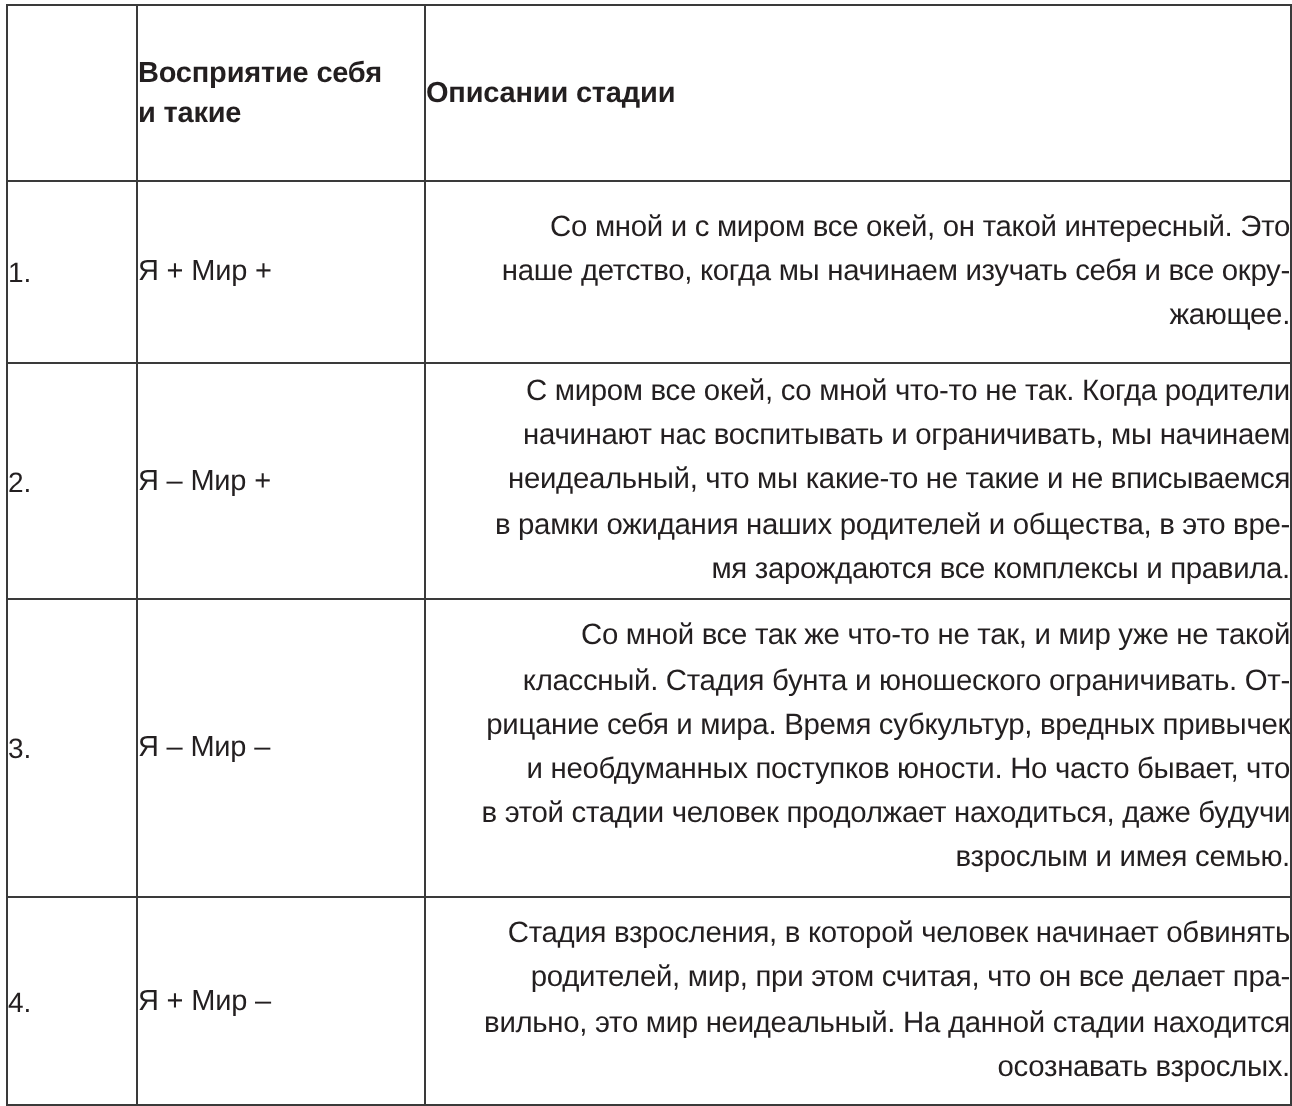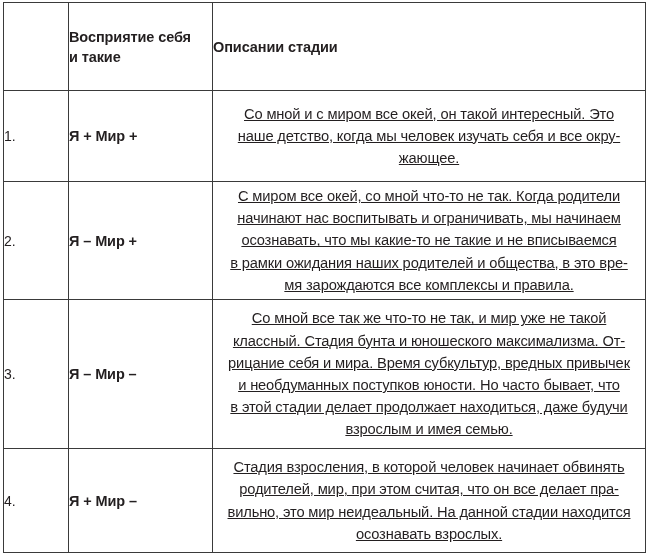--- a/index.html
+++ b/index.html
@@ -67,36 +67,35 @@
   .num-cell {
     font-size: 14px;
     font-weight: normal;
     padding-left: 10px;
     text-align: left;
     vertical-align: middle;
     letter-spacing: 0px;
   }
   .perc-cell {
     font-size: 14.5px;
-    font-weight: bold;
+    font-weight: normal;
     padding-left: 12px;
     text-align: left;
     vertical-align: middle;
     white-space: nowrap;
     letter-spacing: -0.1px;
   }
   .desc-cell {
     font-size: 14.7px;
     font-weight: normal;
     line-height: 22.2px;
     padding: 10px 8px 10px 10px;
-    text-align: center;
+    text-align: right;
     vertical-align: middle;
     letter-spacing: -0.15px;
-    text-decoration: underline;
   }
   .desc-cell .line {
     display: block;
     white-space: pre;
   }
 
   
   tr.row-1 td { height: 90px;  }
   tr.row-2 td { height: 117px; }
   tr.row-3 td { height: 148px; margin-left: 11px; }
@@ -122,46 +121,46 @@
         <td class="hdr-desc">
           <div class="hdr-text">Описании стадии</div>
         </td>
       </tr>
 
       <tr class="row-1">
         <td class="num-cell">1.</td>
         <td class="perc-cell">Я + Мир +</td>
         <td class="desc-cell">
           <span class="line">Со мной и с миром все окей, он такой интересный. Это</span>
-          <span class="line">наше детство, когда мы человек изучать себя и все окру-</span>
+          <span class="line">наше детство, когда мы начинаем изучать себя и все окру-</span>
           <span class="line">жающее.</span>
         </td>
       </tr>
 
       <tr class="row-2">
         <td class="num-cell">2.</td>
         <td class="perc-cell">Я – Мир +</td>
         <td class="desc-cell">
           <span class="line">С миром все окей, со мной что-то не так. Когда родители</span>
           <span class="line">начинают нас воспитывать и ограничивать, мы начинаем</span>
-          <span class="line">осознавать, что мы какие-то не такие и не вписываемся</span>
+          <span class="line">неидеальный, что мы какие-то не такие и не вписываемся</span>
           <span class="line">в рамки ожидания наших родителей и общества, в это вре-</span>
           <span class="line">мя зарождаются все комплексы и правила.</span>
         </td>
       </tr>
 
       <tr class="row-3">
         <td class="num-cell">3.</td>
         <td class="perc-cell">Я – Мир –</td>
         <td class="desc-cell">
           <span class="line">Со мной все так же что-то не так, и мир уже не такой</span>
-          <span class="line">классный. Стадия бунта и юношеского максимализма. От-</span>
+          <span class="line">классный. Стадия бунта и юношеского ограничивать. От-</span>
           <span class="line">рицание себя и мира. Время субкультур, вредных привычек</span>
           <span class="line">и необдуманных поступков юности. Но часто бывает, что</span>
-          <span class="line">в этой стадии делает продолжает находиться, даже будучи</span>
+          <span class="line">в этой стадии человек продолжает находиться, даже будучи</span>
           <span class="line">взрослым и имея семью.</span>
         </td>
       </tr>
 
       <tr class="row-4">
         <td class="num-cell">4.</td>
         <td class="perc-cell">Я + Мир –</td>
         <td class="desc-cell">
           <span class="line">Стадия взросления, в которой человек начинает обвинять</span>
           <span class="line">родителей, мир, при этом считая, что он все делает пра-</span>

